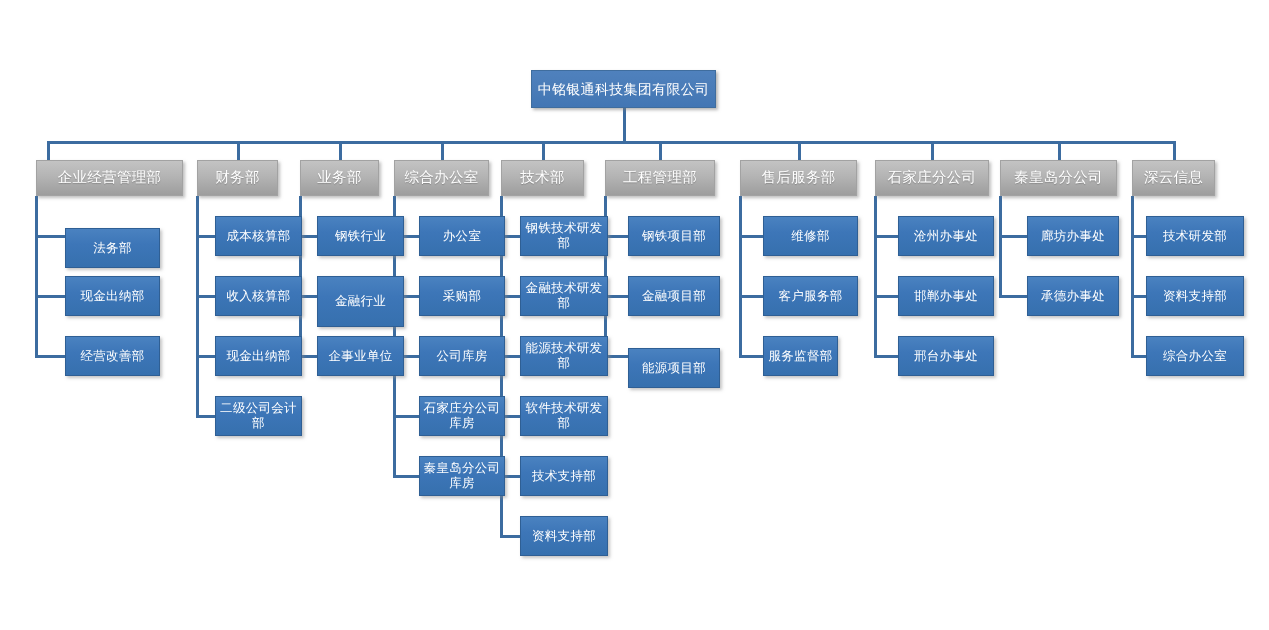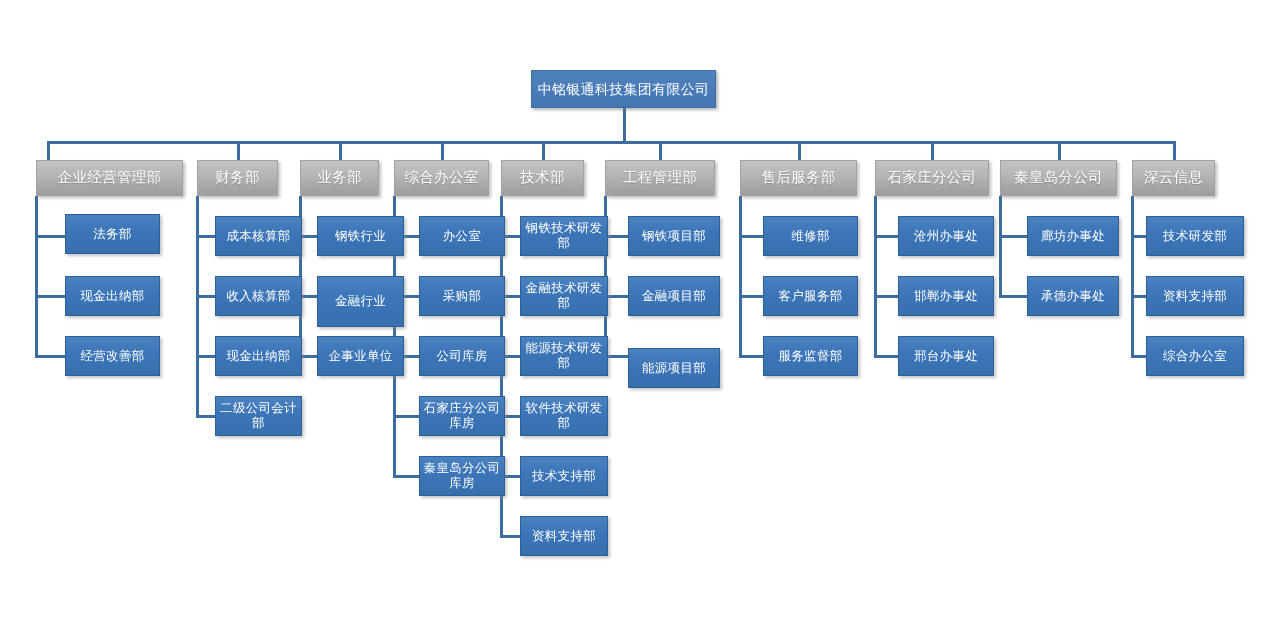--- a/index.html
+++ b/index.html
@@ -66,21 +66,21 @@
 <body>
 
 <div id="chart">
     <div class="node root" style="left: 531px; top: 70px; width: 185px; height: 38px;">中铭银通科技集团有限公司</div>
     <div class="conn v" style="left: 623px; top: 108px; height: 36px;"></div>
     <div class="conn h" style="left: 48px; top: 141px; width: 1126px;"></div>
     <div class="conn v" style="left: 47px; top: 141px; height: 21px;"></div>
     <div class="node lvl1" style="left: 36px; top: 160px; width: 147px; height: 36px;">企业经营管理部</div>
     <div class="conn v" style="left: 35px; top: 196px; height: 162px;"></div>
     <div class="conn h" style="left: 35px; top: 235px; width: 31px;"></div>
-    <div class="node lvl2" style="left: 65px; top: 214px; width: 95px; height: 40px;">法务部</div>
+    <div class="node lvl2" style="left: 65px; top: 228px; width: 95px; height: 40px;">法务部</div>
     <div class="conn h" style="left: 35px; top: 295px; width: 31px;"></div>
     <div class="node lvl2" style="left: 65px; top: 276px; width: 95px; height: 40px;">现金出纳部</div>
     <div class="conn h" style="left: 35px; top: 355px; width: 31px;"></div>
     <div class="node lvl2" style="left: 65px; top: 336px; width: 95px; height: 40px;">经营改善部</div>
     <div class="conn v" style="left: 237px; top: 141px; height: 21px;"></div>
     <div class="node lvl1" style="left: 197px; top: 160px; width: 81px; height: 36px;">财务部</div>
     <div class="conn v" style="left: 196px; top: 196px; height: 222px;"></div>
     <div class="conn h" style="left: 196px; top: 235px; width: 20px;"></div>
     <div class="node lvl2" style="left: 215px; top: 216px; width: 87px; height: 40px;">成本核算部</div>
     <div class="conn h" style="left: 196px; top: 295px; width: 20px;"></div>
@@ -136,21 +136,21 @@
     <div class="conn h" style="left: 604px; top: 355px; width: 25px;"></div>
     <div class="node lvl2" style="left: 628px; top: 348px; width: 92px; height: 40px;">能源项目部</div>
     <div class="conn v" style="left: 798px; top: 141px; height: 21px;"></div>
     <div class="node lvl1" style="left: 740px; top: 160px; width: 117px; height: 36px;">售后服务部</div>
     <div class="conn v" style="left: 739px; top: 196px; height: 162px;"></div>
     <div class="conn h" style="left: 739px; top: 235px; width: 25px;"></div>
     <div class="node lvl2" style="left: 763px; top: 216px; width: 95px; height: 40px;">维修部</div>
     <div class="conn h" style="left: 739px; top: 295px; width: 25px;"></div>
     <div class="node lvl2" style="left: 763px; top: 276px; width: 95px; height: 40px;">客户服务部</div>
     <div class="conn h" style="left: 739px; top: 355px; width: 25px;"></div>
-    <div class="node lvl2" style="left: 763px; top: 336px; width: 95px; height: 40px;">服务监督部</div>
+    <div class="node lvl2" style="left: 763px; top: 336px; width: 75px; height: 40px;">服务监督部</div>
     <div class="conn v" style="left: 931px; top: 141px; height: 21px;"></div>
     <div class="node lvl1" style="left: 875px; top: 160px; width: 114px; height: 36px;">石家庄分公司</div>
     <div class="conn v" style="left: 874px; top: 196px; height: 162px;"></div>
     <div class="conn h" style="left: 874px; top: 235px; width: 25px;"></div>
     <div class="node lvl2" style="left: 898px; top: 216px; width: 96px; height: 40px;">沧州办事处</div>
     <div class="conn h" style="left: 874px; top: 295px; width: 25px;"></div>
     <div class="node lvl2" style="left: 898px; top: 276px; width: 96px; height: 40px;">邯郸办事处</div>
     <div class="conn h" style="left: 874px; top: 355px; width: 25px;"></div>
     <div class="node lvl2" style="left: 898px; top: 336px; width: 96px; height: 40px;">邢台办事处</div>
     <div class="conn v" style="left: 1058px; top: 141px; height: 21px;"></div>

